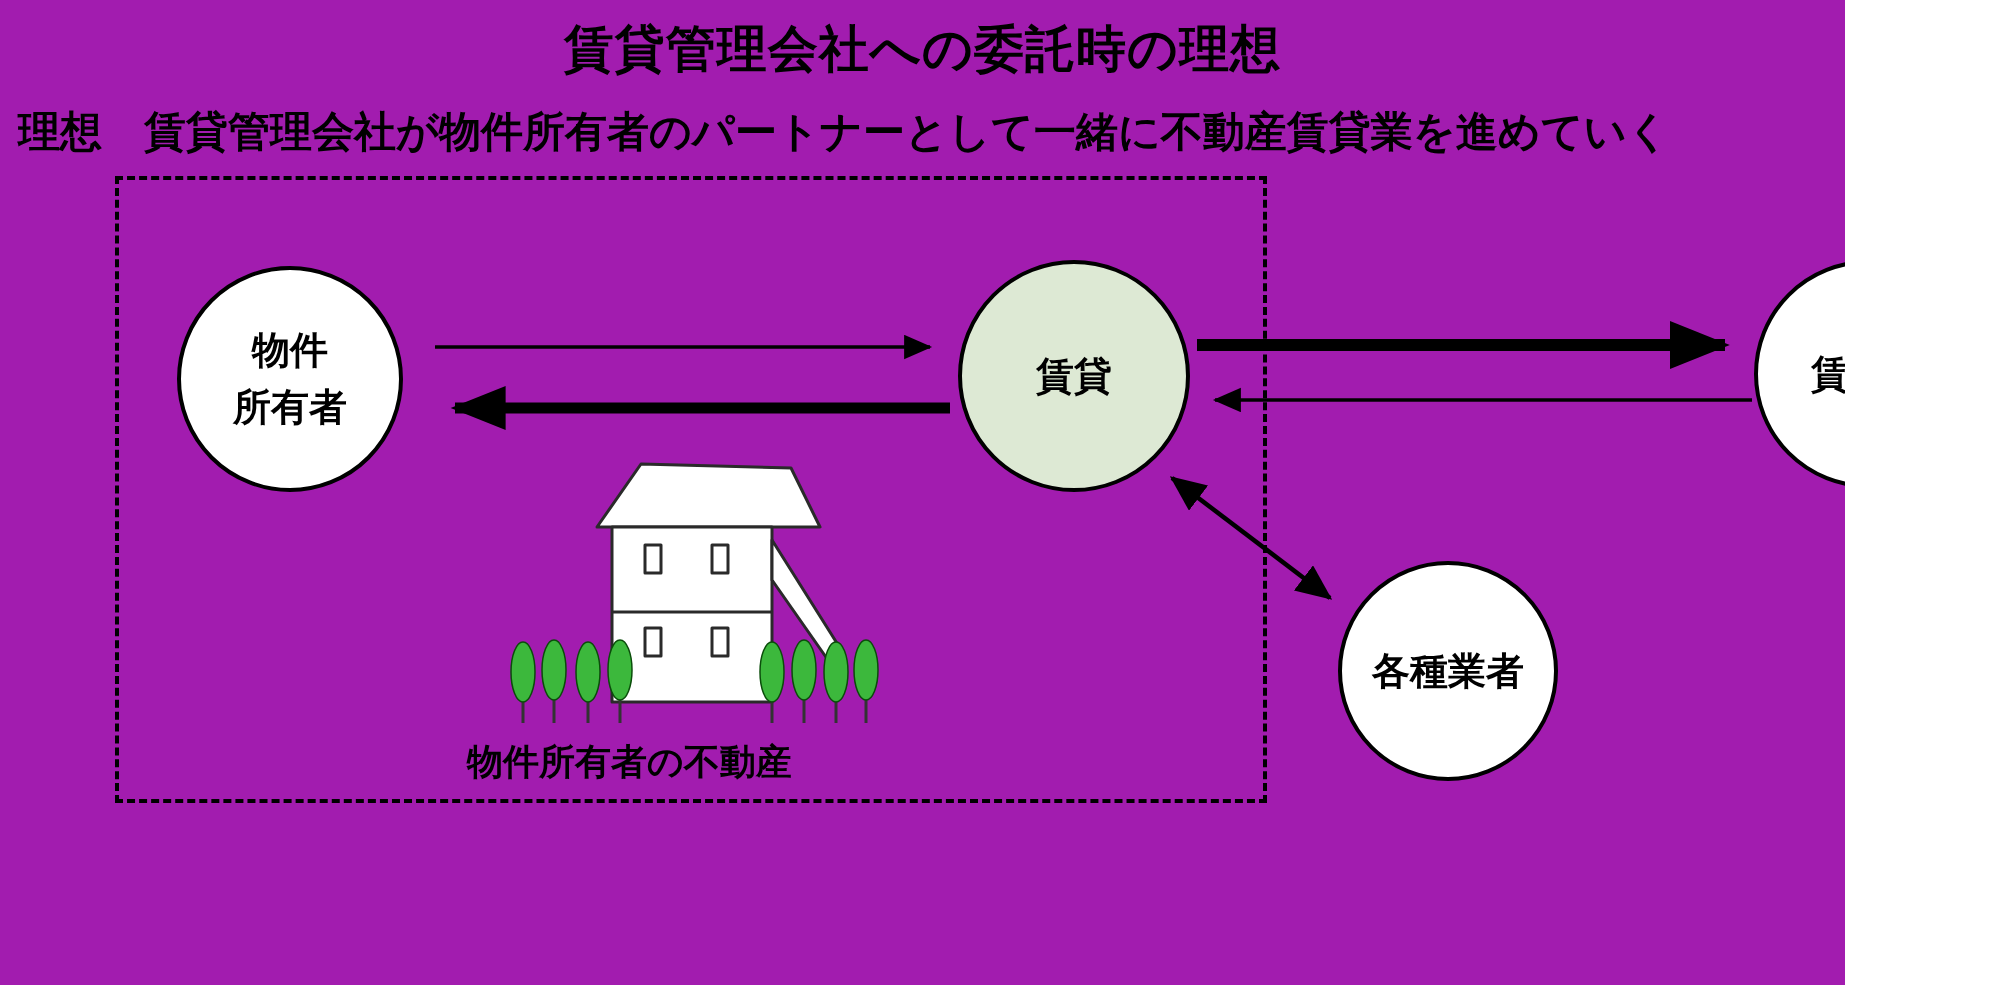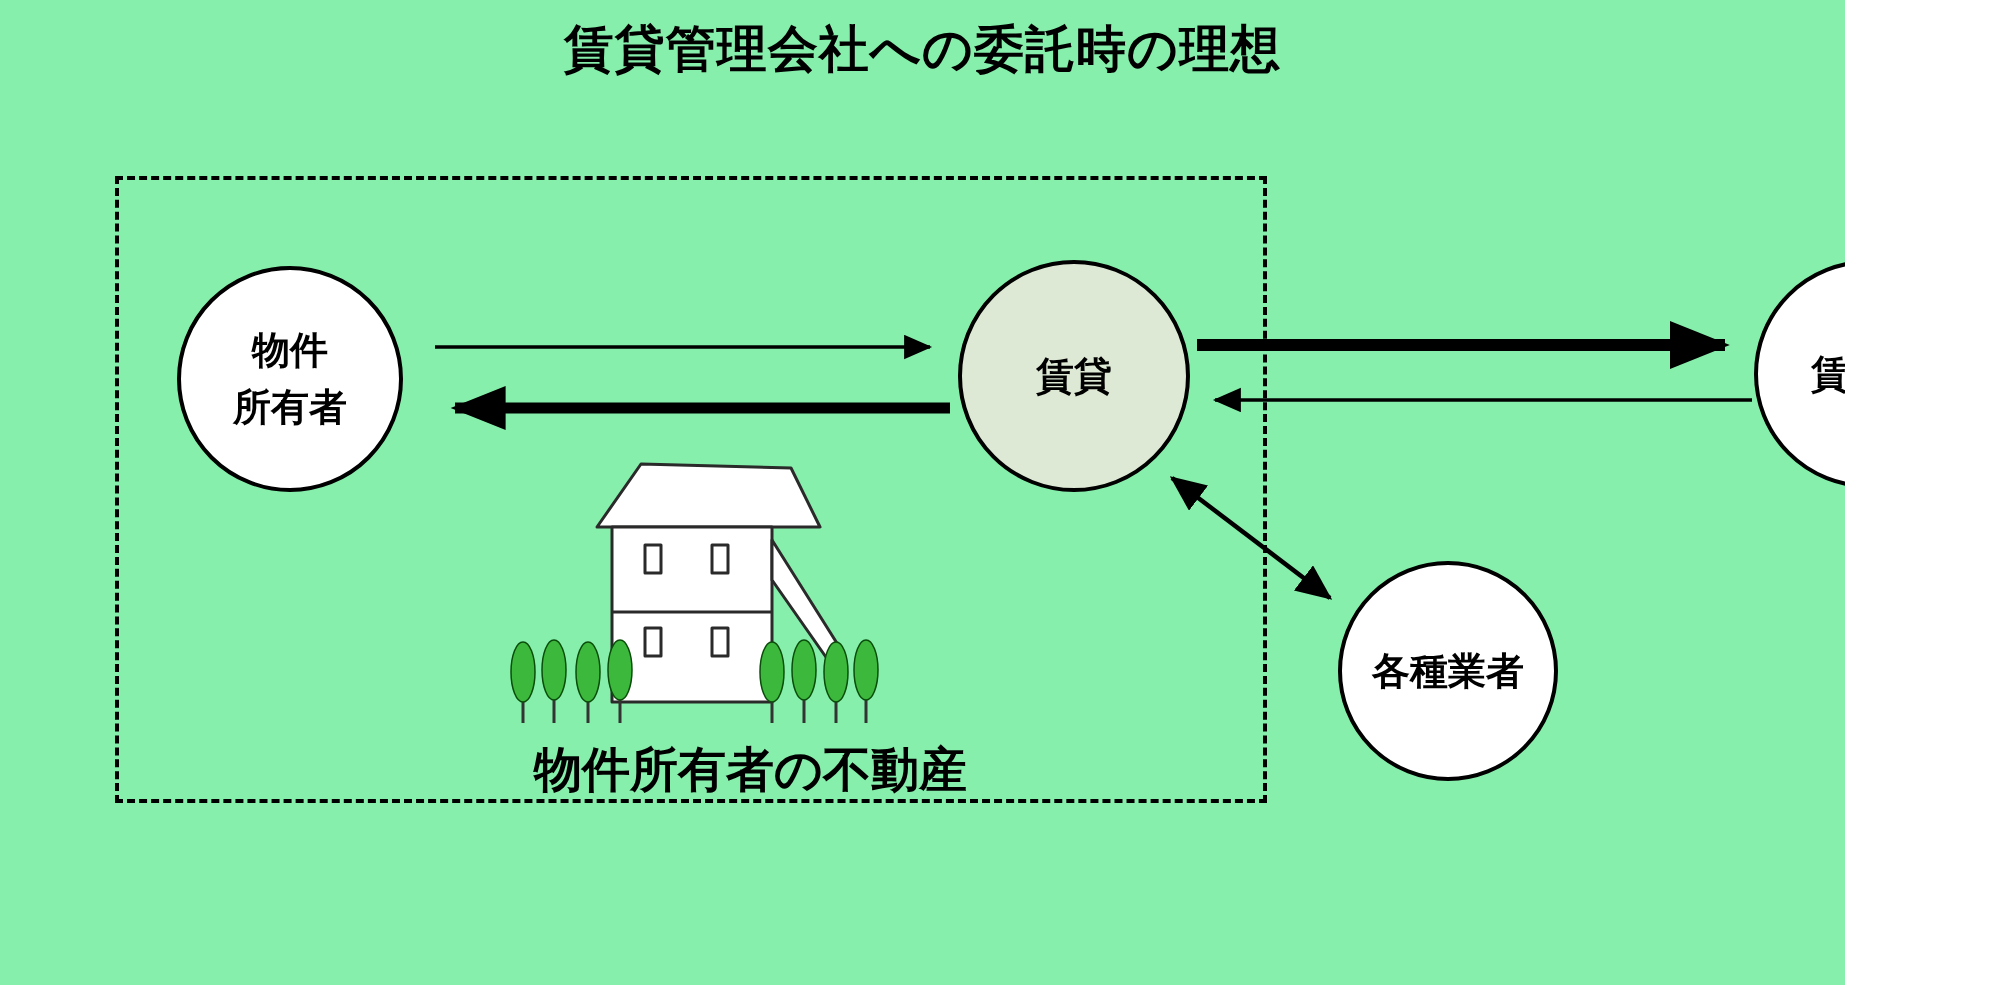--- a/index.html
+++ b/index.html
@@ -1,18 +1,18 @@
 <!DOCTYPE html>
 <html style="--manager-fill: #dde9d4; --tree-green: #3cb83c;"><head>
 <meta charset="utf-8">
 <style>
   * { margin:0; padding:0; box-sizing:border-box; }
   html,body { background:#ffffff; }
   .canvas {
-    position:relative; width:1845px; height:985px; background:#86efac;
+    position:relative; width:1845px; height:985px; background:#a21caf;
     font-family:"Liberation Sans", sans-serif; color:#000; overflow:hidden;
   }
   .title {
     position:absolute; top:16px; left:0; width:100%; text-align:center;
     font-size:50px; font-weight:bold; letter-spacing:1px;
   }
   .subtitle {
     position:absolute; top:104px; left:18px;
     font-size:42px; font-weight:bold; white-space:nowrap;
   }
@@ -24,38 +24,39 @@
   .node {
     position:absolute; border:4px solid #000; border-radius:50%; background:#fff;
     display:flex; flex-direction:column; align-items:center; justify-content:center;
     font-weight:bold; font-size:38px; line-height:1.5; text-align:center;
   }
   .node.owner   { left:177px;  top:266px; width:226px; height:226px; }
   .node.manager { left:958px;  top:260px; width:232px; height:232px; background:var(--manager-fill,#dde9d4); }
   .node.tenant  { left:1754px; top:260px; width:228px; height:228px; }
   .node.vendors { left:1338px; top:561px; width:220px; height:220px; }
   .prop-label {
-    position:absolute; left:467px; top:738px; width:500px; text-align:right;
-    font-size:48px; font-weight:bold;
+    position:absolute; left:467px; top:738px; width:500px; text-align:left;
+    font-size:36px; font-weight:bold;
   }
   .note {
     position:absolute; left:395px; top:898px;
     font-size:34px; font-weight:bold; white-space:nowrap;
   }
   .arrow { stroke:#000; fill:none; }
   .house-line { stroke:#2a2a2a; stroke-width:3; fill:#ffffff; stroke-linejoin:round; }
   .tree-crown { fill:var(--tree-green,#3cb83c); stroke:#0a4d0a; stroke-width:1.5; }
   .tree-trunk { stroke:#333; stroke-width:3; }
 </style>
 </head>
 <body>
 
 <div class="canvas">
 
   <div class="title">賃貸管理会社への委託時の理想</div>
+  <div class="subtitle">理想　賃貸管理会社が物件所有者のパートナーとして一緒に不動産賃貸業を進めていく</div>
 
   <div class="dashed-box"></div>
 
   <svg class="layer" viewBox="0 0 2011 985">
     <defs>
       <marker id="head-thin" markerWidth="9" markerHeight="8" refX="7.4" refY="3.5" orient="auto" markerUnits="strokeWidth">
         <path d="M0,0 L8,3.5 L0,7 Z" fill="#000"></path>
       </marker>
       <marker id="head-thin-rev" markerWidth="9" markerHeight="8" refX="7.4" refY="3.5" orient="auto-start-reverse" markerUnits="strokeWidth">
         <path d="M0,0 L8,3.5 L0,7 Z" fill="#000"></path>

